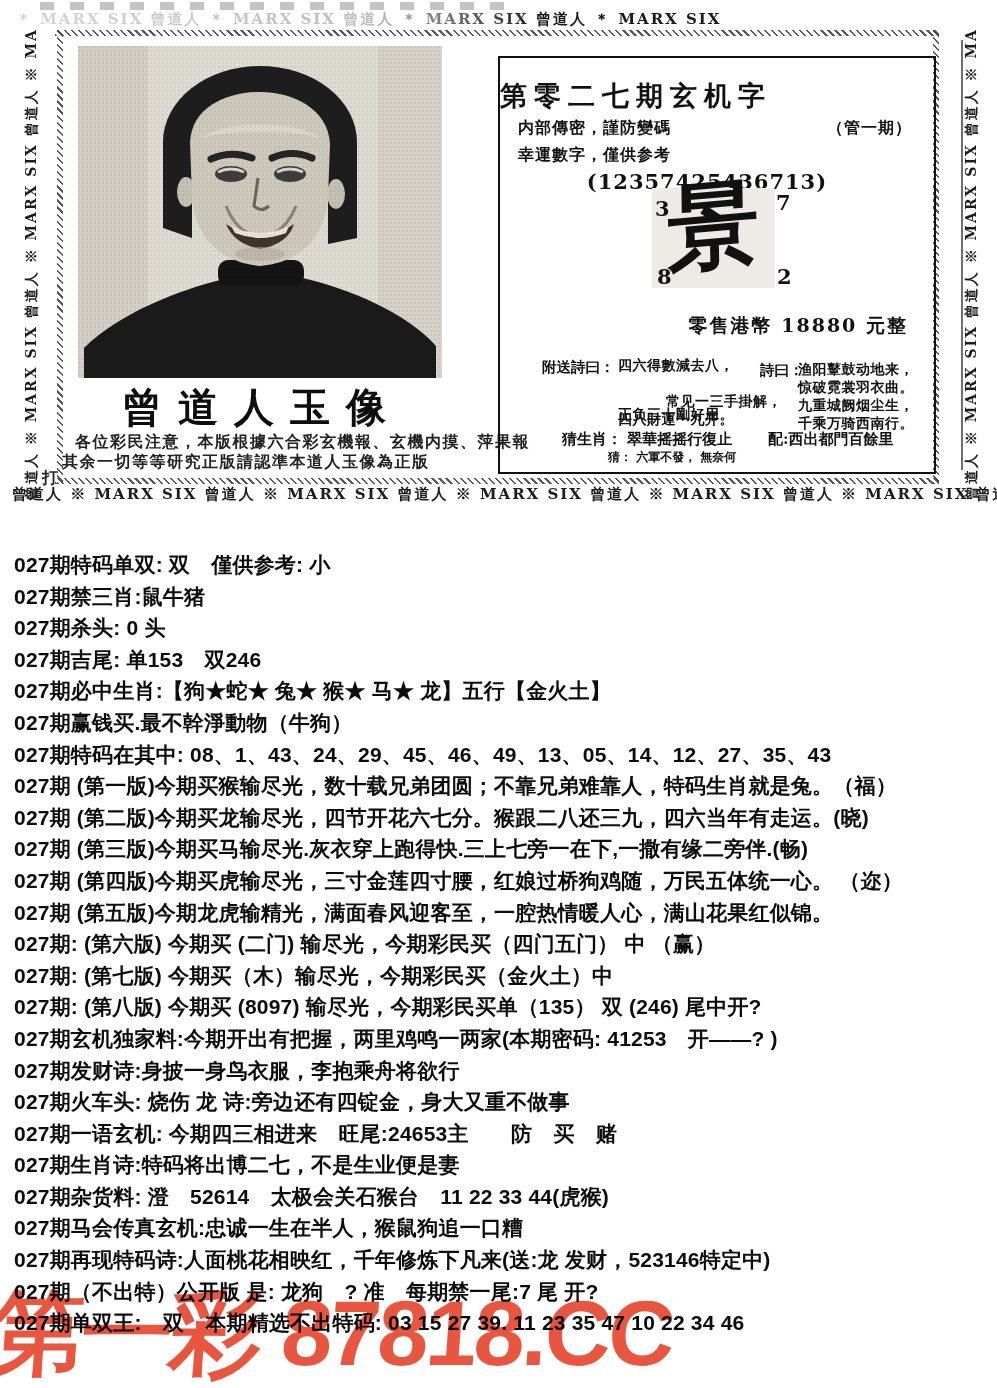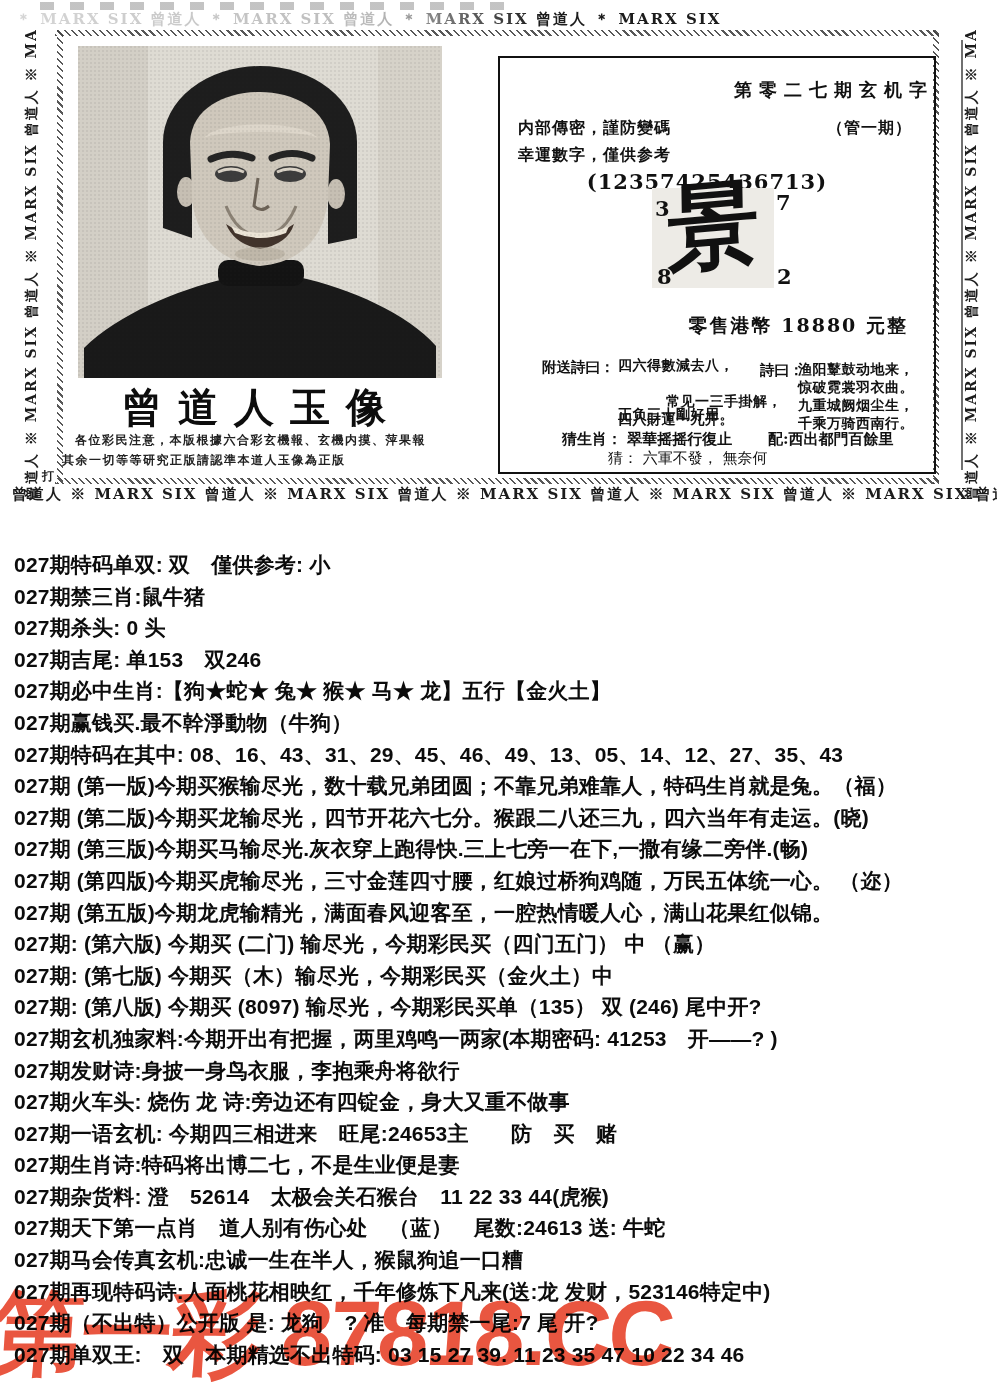--- a/index.html
+++ b/index.html
@@ -37,28 +37,28 @@
   .smudge{position:absolute;left:40px;top:2px;width:470px;height:8px;opacity:.35;
     background:repeating-linear-gradient(90deg,#555 0 14px,transparent 14px 30px);}
   
   .photo{position:absolute;left:78px;top:46px;width:364px;height:332px;background:#dcd9d2;}
   .caption{
     position:absolute;left:62px;top:380px;width:400px;text-align:center;
     font-family:"DejaVu Serif",serif;font-weight:900;font-size:40px;
     letter-spacing:16px;color:#0d0d0d;white-space:nowrap;
   }
   .note{position:absolute;font-family:Liberation Serif, serif;font-weight:700;
-    font-size:12px;letter-spacing:1.5px;color:#222;white-space:nowrap;}
+    font-size:16px;letter-spacing:1.5px;color:#222;white-space:nowrap;}
   .note.n1{left:75px;top:432px;}
   .note.n2{left:62px;top:452px;}
   .note.n3{left:42px;top:468px;}
   
   .mbox{position:absolute;left:498px;top:56px;width:434px;height:414px;border:2.5px solid #111;}
   .mbox *{position:absolute;white-space:nowrap;font-family:"DejaVu Serif",serif;color:#111;}
-  .m-title{left:0;top:20px;width:100%;text-align:right;font-size:18px;font-weight:900;letter-spacing:7px;}
+  .m-title{left:0;top:20px;width:100%;text-align:left;font-size:27px;font-weight:900;letter-spacing:7px;}
   .m-sub1{left:18px;top:60px;font-size:16px;font-weight:700;letter-spacing:1px;}
   .m-sub1r{right:22px;top:60px;font-size:16px;font-weight:700;letter-spacing:1px;}
   .m-sub2{left:18px;top:87px;font-size:16px;font-weight:700;letter-spacing:1px;}
   .m-code{left:0;top:111px;width:88%;text-align:center;font-size:21px;font-weight:900;letter-spacing:1px;padding-left:16px;}
   .m-charbg{left:152px;top:130px;width:122px;height:100px;background:#edebe6;}
   .m-bigchar{left:152px;top:118px;width:122px;text-align:center;font-size:92px;font-weight:900;
     transform:rotate(-5deg) skewX(-4deg);line-height:100px;}
   .m-num{font-size:21px;font-weight:900;}
   .m-n3{left:155px;top:138px;}
   .m-n7{left:276px;top:132px;}
@@ -66,21 +66,21 @@
   .m-n2{left:277px;top:206px;}
   .m-price{left:0;top:255px;width:94%;text-align:right;font-size:19px;font-weight:900;letter-spacing:2px;}
   .m-plabL{left:42px;top:300px;font-size:14.5px;font-weight:700;}
   .m-plabR{left:260px;top:303px;font-size:14.5px;font-weight:700;}
   .pl{left:118px;font-size:14px;font-weight:700;letter-spacing:.5px;}
   .pr{left:298px;font-size:14px;font-weight:700;letter-spacing:.5px;}
   .pl.l0{top:299px;}.pl.l1{top:328px;margin-top:20px;}.pl.l2{top:335px;margin-left:48px;}.pl.l3{top:353px;}
   .pr.l0{top:303px;}.pr.l1{top:321px;}.pr.l2{top:339px;}.pr.l3{top:357px;}
   .m-gz{left:62px;top:372px;font-size:15px;font-weight:700;}
   .m-pei{left:268px;top:372px;font-size:15px;font-weight:700;}
-  .m-guess{left:108px;top:391px;font-size:15px;font-weight:400;}
+  .m-guess{left:108px;top:391px;font-size:12px;font-weight:700;}
   
   .body-lines{position:absolute;left:14px;top:549px;width:980px;}
   .bline{
     height:31.6px;line-height:31.6px;font-size:21px;font-weight:700;
     color:#0c0c0c;white-space:nowrap;letter-spacing:0.2px;
   }
   
   .watermark{
     position:absolute;left:-8px;top:1272px;z-index:5;
     font-family:"Liberation Sans",sans-serif;font-weight:900;font-size:92px;
@@ -184,36 +184,35 @@
     </div>
   </div>
 
   <div class="body-lines">
     <div class="bline">027期特码单双: 双　僅供参考: 小</div>
     <div class="bline">027期禁三肖:鼠牛猪</div>
     <div class="bline">027期杀头: 0 头</div>
     <div class="bline">027期吉尾: 单153　双246</div>
     <div class="bline">027期必中生肖:【狗★蛇★ 兔★ 猴★ 马★ 龙】五行【金火土】</div>
     <div class="bline">027期赢钱买.最不幹淨動物（牛狗）</div>
-    <div class="bline">027期特码在其中: 08、16、43、31、29、45、46、49、13、05、14、12、27、35、43</div>
+    <div class="bline">027期特码在其中: 08、1、43、24、29、45、46、49、13、05、14、12、27、35、43</div>
     <div class="bline">027期 (第一版)今期买猴输尽光，数十载兄弟团圆；不靠兄弟难靠人，特码生肖就是兔。（福）</div>
     <div class="bline">027期 (第二版)今期买龙输尽光，四节开花六七分。猴跟二八还三九，四六当年有走运。(晓)</div>
     <div class="bline">027期 (第三版)今期买马输尽光.灰衣穿上跑得快.三上七旁一在下,一撒有缘二旁伴.(畅)</div>
     <div class="bline">027期 (第四版)今期买虎输尽光，三寸金莲四寸腰，红娘过桥狗鸡随，万民五体统一心。 （迩）</div>
     <div class="bline">027期 (第五版)今期龙虎输精光，满面春风迎客至，一腔热情暖人心，满山花果红似锦。</div>
     <div class="bline">027期: (第六版) 今期买 (二门) 输尽光，今期彩民买（四门五门） 中 （赢）</div>
     <div class="bline">027期: (第七版) 今期买（木）输尽光，今期彩民买（金火土）中</div>
     <div class="bline">027期: (第八版) 今期买 (8097) 输尽光，今期彩民买单（135） 双 (246) 尾中开?</div>
     <div class="bline">027期玄机独家料:今期开出有把握，两里鸡鸣一两家(本期密码: 41253　开——? )</div>
     <div class="bline">027期发财诗:身披一身鸟衣服，李抱乘舟将欲行</div>
     <div class="bline">027期火车头: 烧伤 龙 诗:旁边还有四锭金，身大又重不做事</div>
     <div class="bline">027期一语玄机: 今期四三相进来　旺尾:24653主　　防　买　赌</div>
     <div class="bline">027期生肖诗:特码将出博二七，不是生业便是妻</div>
     <div class="bline">027期杂货料: 澄　52614　太极会关石猴台　11 22 33 44(虎猴)</div>
-    <div class="bline">027期天下第一点肖　道人别有伤心处　（蓝）　尾数:24613 送: 牛蛇</div>
     <div class="bline">027期马会传真玄机:忠诚一生在半人，猴鼠狗追一口糟</div>
     <div class="bline">027期再现特码诗:人面桃花相映红，千年修炼下凡来(送:龙 发财，523146特定中)</div>
     <div class="bline">027期（不出特）公开版 是: 龙狗　? 准　每期禁一尾:7 尾 开?</div>
     <div class="bline">027期单双王:　双　本期精选不出特码: 03 15 27 39. 11 23 35 47 10 22 34 46</div>
   </div>
 
   <div class="watermark">第一彩 87818.CC</div>
 
 </div>
 

